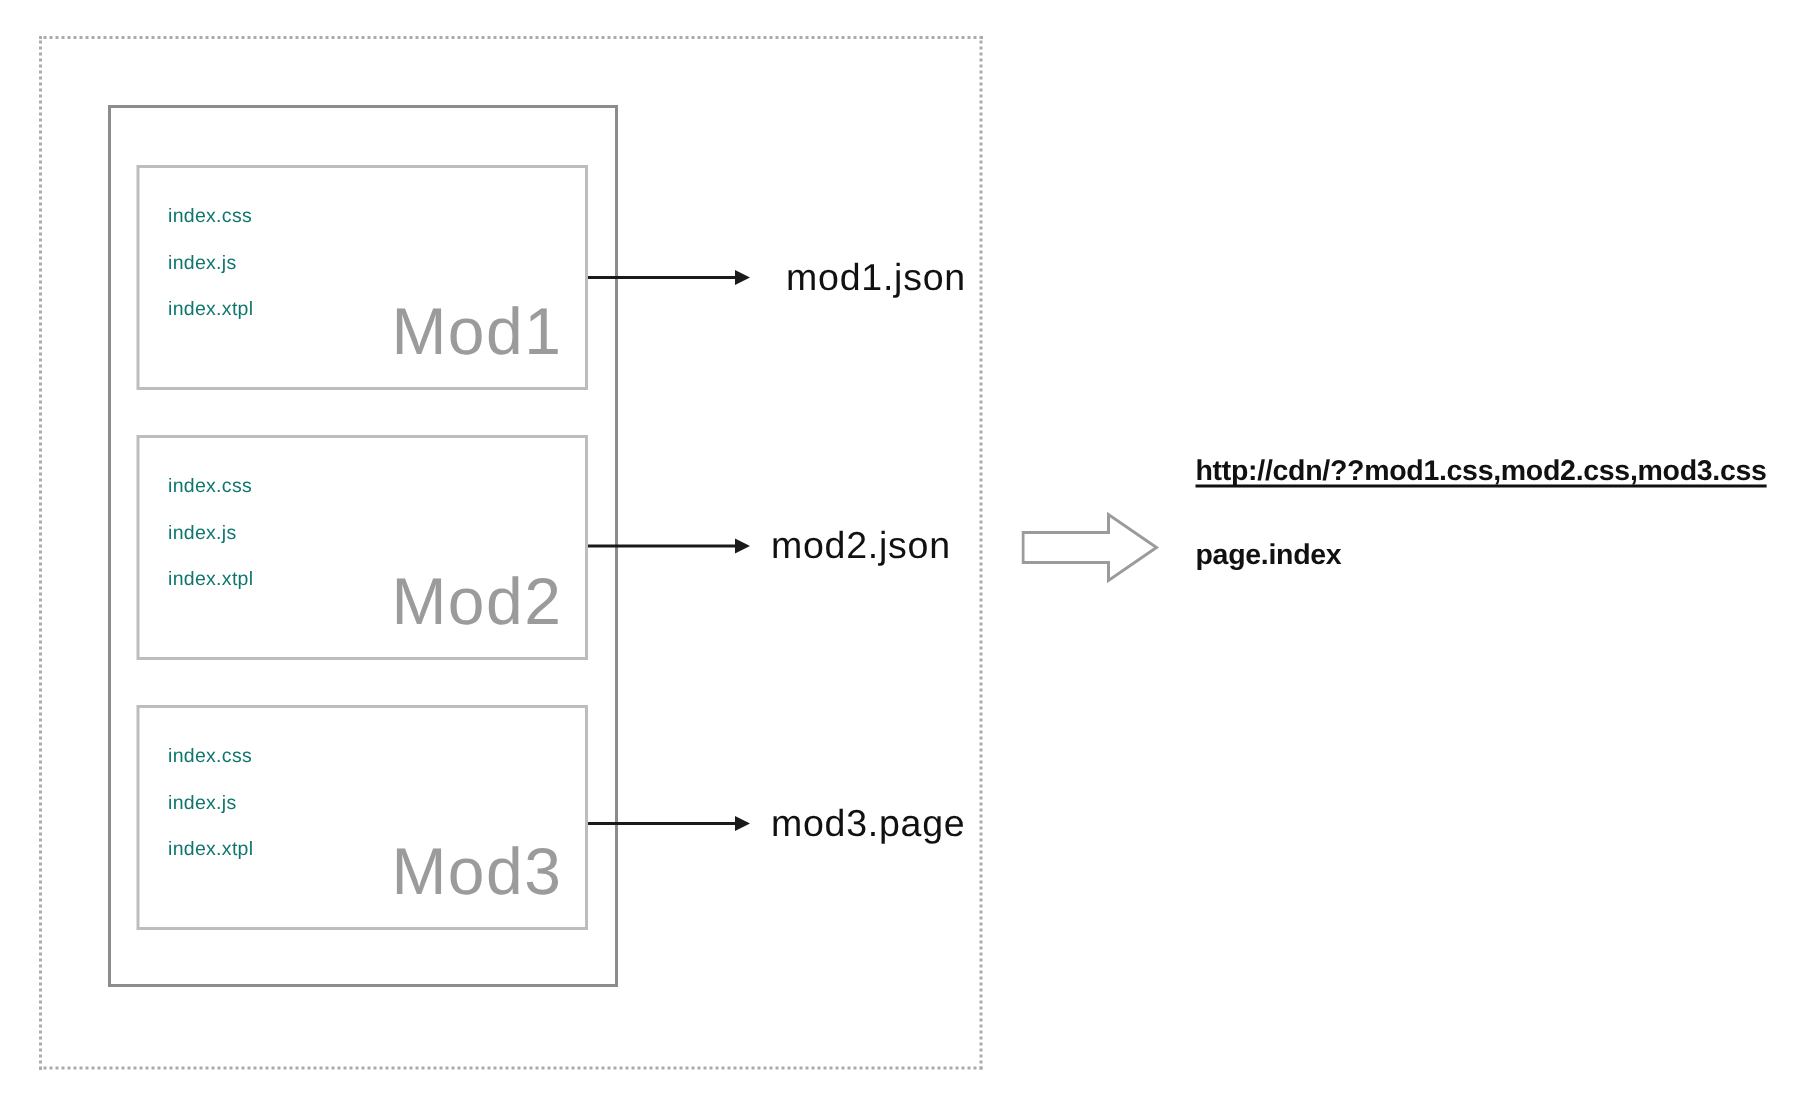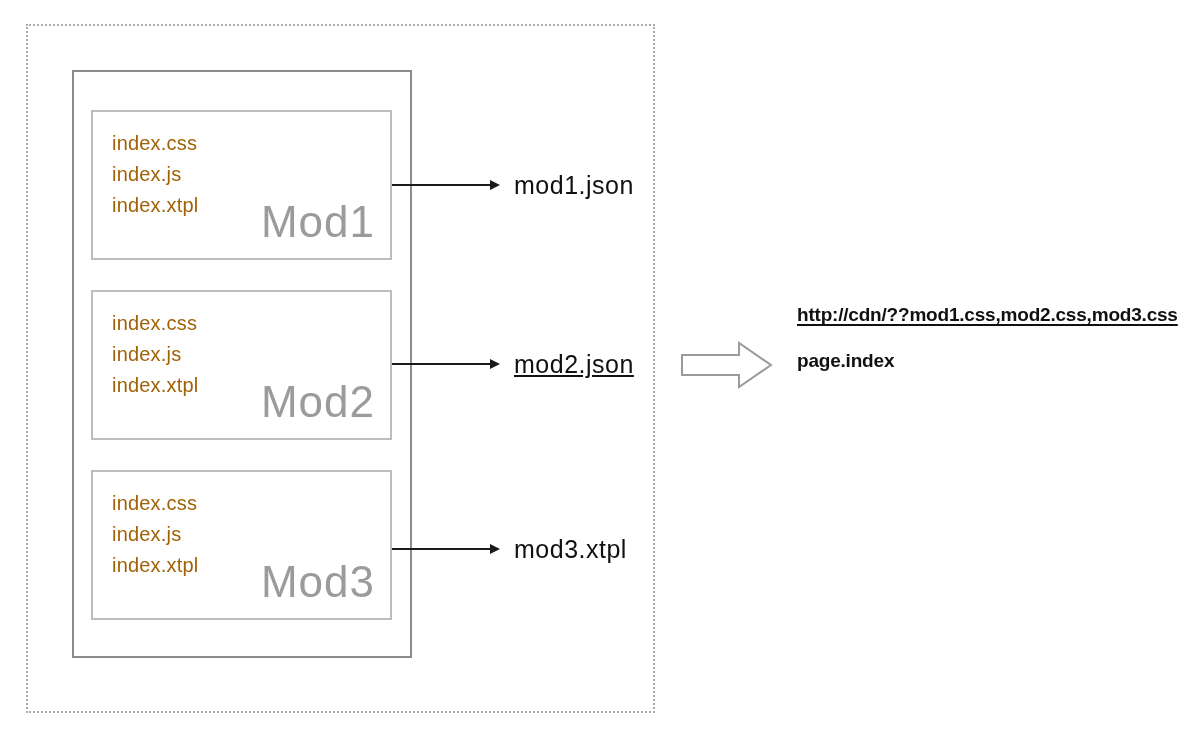--- a/index.html
+++ b/index.html
@@ -34,24 +34,24 @@
   }
   .module-card.m1 { top: 110px; }
   .module-card.m2 { top: 290px; }
   .module-card.m3 { top: 470px; }
   .file-list {
     position: absolute;
     left: 19px; top: 16px;
     list-style: none;
   }
   .file-list li {
-    font-size: 20px;
+    font-size: 13px;
     line-height: 31px;
     letter-spacing: 0.2px;
-    color: #a16207;
+    color: #0f766e;
   }
   .module-label {
     position: absolute;
     right: 15px; bottom: 14px;
     font-size: 44px;
     line-height: 1;
     letter-spacing: 1px;
     color: #9b9b9b;
   }
   .connector {
@@ -78,33 +78,33 @@
   }
   .json-label {
     position: absolute;
     left: 514px;
     width: 140px;
     font-size: 25px;
     line-height: 30px;
     letter-spacing: 0.5px;
     color: #111111;
   }
-  .json-label.j1 { top: 170px; }
-  .json-label.j2 { top: 349px; text-decoration: underline; }
+  .json-label.j1 { top: 170px; text-align: center; }
+  .json-label.j2 { top: 349px; }
   .json-label.j3 { top: 534px; }
   .block-arrow {
     position: absolute;
     left: 681px; top: 340px;
   }
   .result-list {
     position: absolute;
     left: 797px; top: 303px;
     display: flex;
     flex-direction: column;
-    gap: 22px;
+    gap: 32px;
   }
   .result-line {
     font-size: 19px;
     line-height: 24px;
     font-weight: bold;
     letter-spacing: -0.2px;
     color: #111111;
     white-space: nowrap;
   }
   .result-line.underlined {
@@ -158,21 +158,21 @@
     <div class="shaft"></div>
     <div class="head"></div>
   </div>
   <div class="connector c3">
     <div class="shaft"></div>
     <div class="head"></div>
   </div>
 
   <div class="json-label j1">mod1.json</div>
   <div class="json-label j2">mod2.json</div>
-  <div class="json-label j3">mod3.xtpl</div>
+  <div class="json-label j3">mod3.page</div>
 
   <svg class="block-arrow" width="93" height="50" viewBox="0 0 93 50">
     <path d="M1,15 H58 V3 L90,25 L58,47 V35 H1 Z" fill="#ffffff" stroke="#9b9b9b" stroke-width="2" stroke-linejoin="miter"></path>
   </svg>
 
   <div class="result-list">
     <div class="result-line underlined">http://cdn/??mod1.css,mod2.css,mod3.css</div>
     <div class="result-line">page.index</div>
   </div>
 

